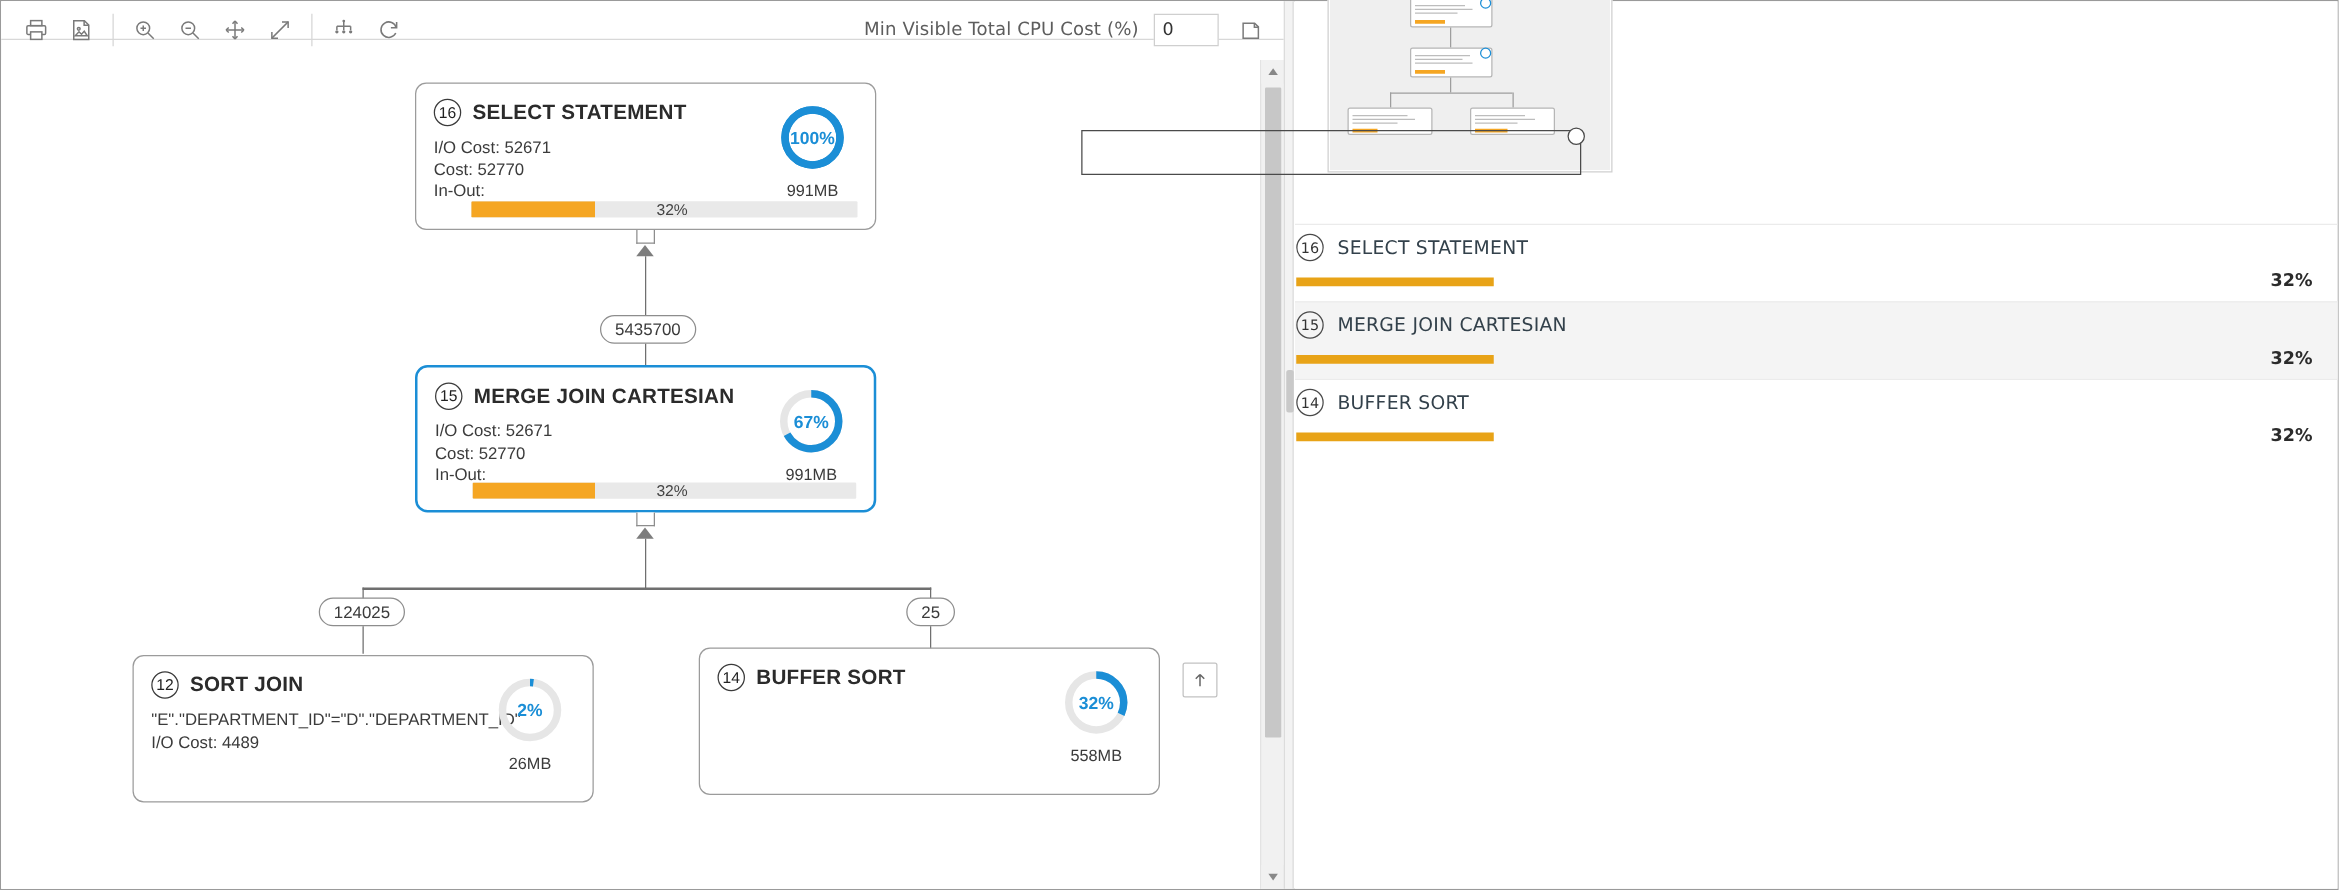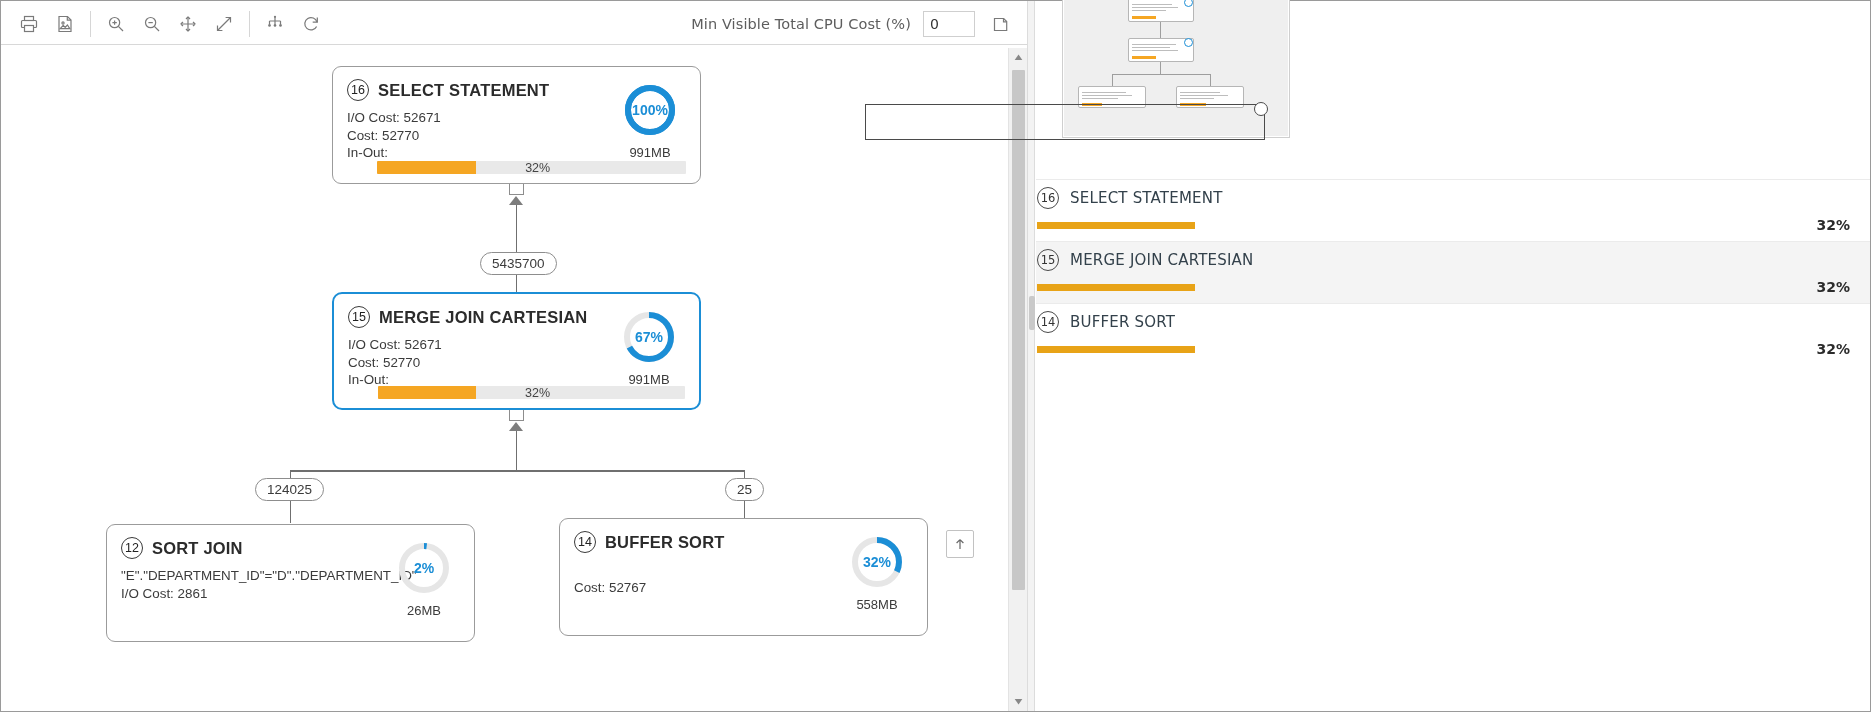--- a/index.html
+++ b/index.html
@@ -8,21 +8,21 @@
     width:1871px; height:712px;
     font-family:"Liberation Sans", sans-serif;
     background:#ffffff; overflow:hidden;
     -webkit-font-smoothing:antialiased;
   }
   .app { position:relative; width:1871px; height:712px; border:1px solid #9a9a9a; background:#fff; }
 
   
   .left-pane { position:absolute; left:0; top:0; width:1026px; height:710px; background:#fff; }
 
-  .toolbar { position:absolute; left:0; top:0; width:1026px; height:44px; background:#fff; border-bottom:1px solid #d8d8d8; }
+  .toolbar { position:absolute; left:0; top:0; width:1026px; height:31px; background:#fff; border-bottom:1px solid #d8d8d8; }
   .tb-group { position:absolute; top:0; height:46px; display:flex; align-items:center; }
   .tb-btn { width:36px; height:36px; display:flex; align-items:center; justify-content:center; cursor:pointer; border-radius:2px; }
   .tb-btn svg { display:block; }
   .tb-sep { width:1px; height:26px; background:#d6d6d6; margin:0 7px; }
 
   .filter-wrap { position:absolute; right:14px; top:0; height:46px; display:flex; align-items:center; gap:12px; }
   .filter-label { font-size:14.5px; color:#5d5d5d; font-family:"DejaVu Sans", sans-serif; white-space:nowrap; letter-spacing:.1px; }
   .filter-input { width:52px; height:26px; border:1px solid #cfcfcf; background:#fff; font-size:14px; color:#333; padding:0 6px;
                   font-family:"DejaVu Sans", sans-serif; }
   .note-btn { width:26px; height:26px; display:flex; align-items:center; justify-content:center; cursor:pointer; }
@@ -261,41 +261,40 @@
       <div class="conn v" style="left:288.5px; top:453px; height:22px;"></div>
       <div class="conn v" style="left:742.5px; top:453px; height:22px;"></div>
 
       <div class="node" style="left:105px; top:476px; width:369px; height:118px;">
         <div class="node-head">
           <span class="step-badge">12</span>
           <span class="node-title">SORT JOIN</span>
         </div>
         <div class="node-lines">
           <div>"E"."DEPARTMENT_ID"="D"."DEPARTMENT_ID"</div>
-          <div>I/O Cost: 2861</div>
+          <div>I/O Cost: 4489</div>
         </div>
         <div class="donut-wrap">
           <div class="donut">
             <svg width="58" height="58" viewBox="0 0 58 58">
               <circle cx="29" cy="29" r="22" fill="none" stroke="#e6e6e6" stroke-width="6"></circle>
               <circle class="arc" cx="29" cy="29" r="22" fill="none" stroke="#1b8ed6" stroke-width="6" stroke-linecap="butt" stroke-dasharray="2.764601535159018 138.23007675795088"></circle>
             </svg>
             <div class="donut-label">2%</div>
           </div>
           <div class="donut-sub">26MB</div>
         </div>
       </div>
 
       <div class="node" style="left:558px; top:470px; width:369px; height:118px;">
         <div class="node-head">
           <span class="step-badge">14</span>
           <span class="node-title">BUFFER SORT</span>
         </div>
         <div class="node-lines" style="padding-top:26px;">
-          <div>Cost: 52767</div>
         </div>
         <div class="donut-wrap">
           <div class="donut">
             <svg width="58" height="58" viewBox="0 0 58 58">
               <circle cx="29" cy="29" r="22" fill="none" stroke="#e6e6e6" stroke-width="6"></circle>
               <circle class="arc" cx="29" cy="29" r="22" fill="none" stroke="#1b8ed6" stroke-width="6" stroke-linecap="butt" stroke-dasharray="44.233624562544286 138.23007675795088"></circle>
             </svg>
             <div class="donut-label">32%</div>
           </div>
           <div class="donut-sub">558MB</div>

